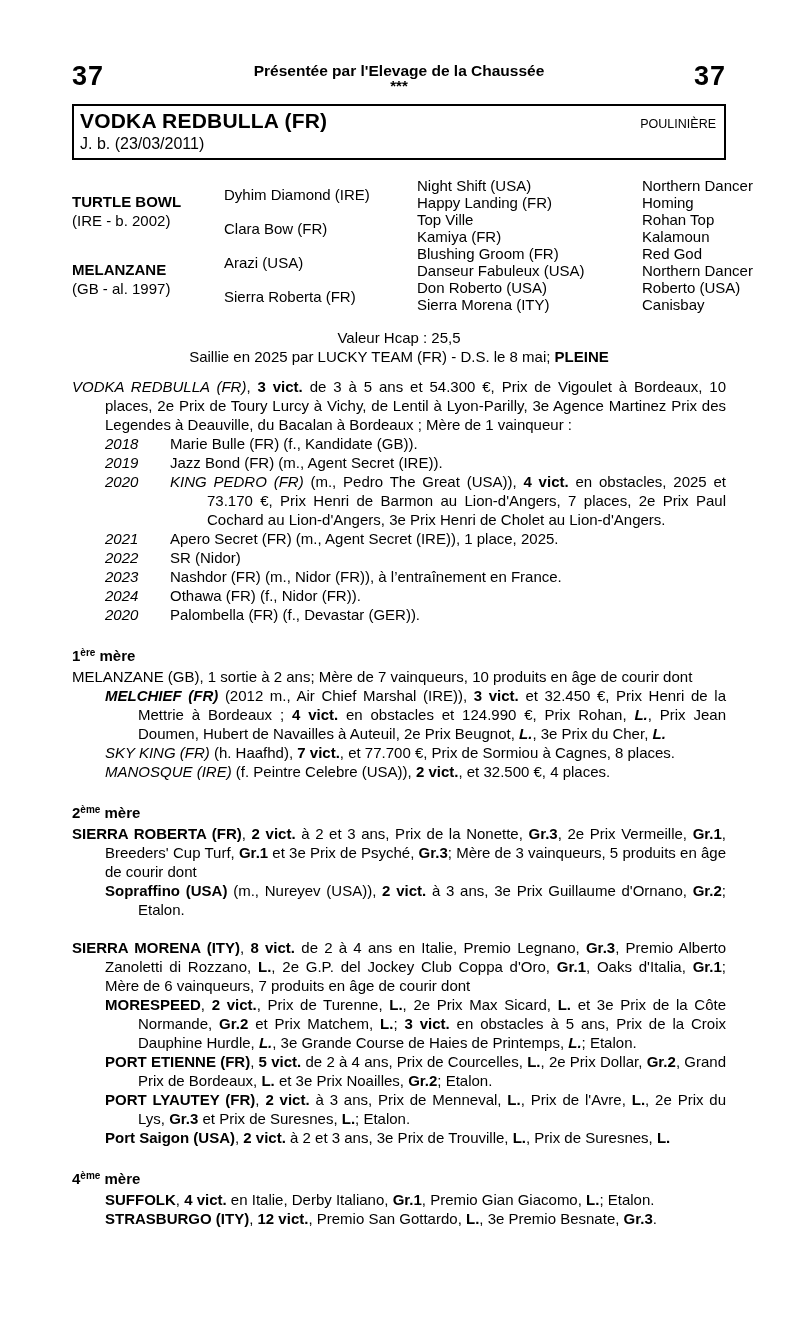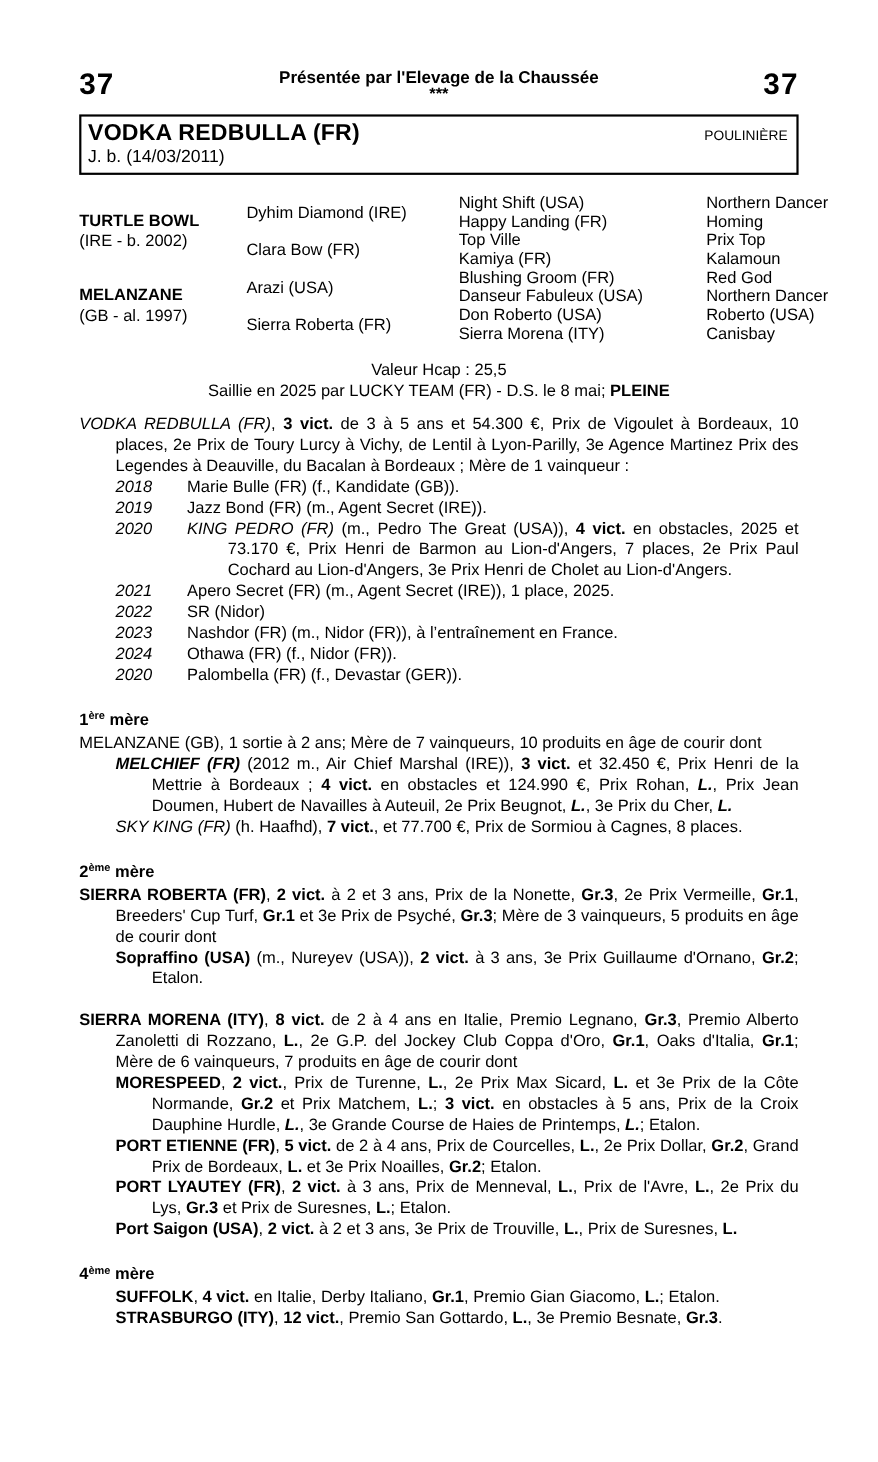--- a/index.html
+++ b/index.html
@@ -68,21 +68,21 @@
       <div class="stars">***</div>
     </div>
     <div class="page-num">37</div>
   </div>
 
   <div class="title-box">
     <div class="title-row">
       <span class="horse-name">VODKA REDBULLA (FR)</span>
       <span class="category">POULINIÈRE</span>
     </div>
-    <div class="horse-desc">J. b. (14/03/2011)</div>
+    <div class="horse-desc">J. b. (23/03/2011)</div>
   </div>
 
   <div class="pedigree">
     <div class="ped-cell ped-g1 gr1-1">
       <div class="ped-name">TURTLE BOWL</div>
       <div>(IRE - b. 2002)</div>
     </div>
     <div class="ped-cell ped-g1 gr1-2">
       <div class="ped-name">MELANZANE</div>
       <div>(GB - al. 1997)</div>
@@ -94,21 +94,21 @@
     <div class="ped-cell ped-g3" style="grid-row:1">Night Shift (USA)</div>
     <div class="ped-cell ped-g3" style="grid-row:2">Happy Landing (FR)</div>
     <div class="ped-cell ped-g3" style="grid-row:3">Top Ville</div>
     <div class="ped-cell ped-g3" style="grid-row:4">Kamiya (FR)</div>
     <div class="ped-cell ped-g3" style="grid-row:5">Blushing Groom (FR)</div>
     <div class="ped-cell ped-g3" style="grid-row:6">Danseur Fabuleux (USA)</div>
     <div class="ped-cell ped-g3" style="grid-row:7">Don Roberto (USA)</div>
     <div class="ped-cell ped-g3" style="grid-row:8">Sierra Morena (ITY)</div>
     <div class="ped-cell ped-g4" style="grid-row:1">Northern Dancer</div>
     <div class="ped-cell ped-g4" style="grid-row:2">Homing</div>
-    <div class="ped-cell ped-g4" style="grid-row:3">Prix Top</div>
+    <div class="ped-cell ped-g4" style="grid-row:3">Rohan Top</div>
     <div class="ped-cell ped-g4" style="grid-row:4">Kalamoun</div>
     <div class="ped-cell ped-g4" style="grid-row:5">Red God</div>
     <div class="ped-cell ped-g4" style="grid-row:6">Northern Dancer</div>
     <div class="ped-cell ped-g4" style="grid-row:7">Roberto (USA)</div>
     <div class="ped-cell ped-g4" style="grid-row:8">Canisbay</div>
   </div>
 
   <div class="status">
     <div class="center-line">Valeur Hcap : 25,5</div>
     <div class="center-line"><span>Saillie en 2025 par LUCKY TEAM (FR) - D.S. le 8 mai; </span><span class="seg-b">PLEINE</span></div>
@@ -126,20 +126,21 @@
       <div class="produce-row"><span class="produce-year">2024</span><span class="produce-text"><span>Othawa (FR) (f., Nidor (FR)).</span></span></div>
       <div class="produce-row"><span class="produce-year">2020</span><span class="produce-text"><span>Palombella (FR) (f., Devastar (GER)).</span></span></div>
     </div>
   </div>
 
   <div class="mare-section">
     <h3 class="section-heading"><span>1</span><span class="seg-sup">ère</span><span> mère</span></h3>
     <p class="para p0"><span>MELANZANE (GB), 1 sortie à 2 ans; Mère de 7 vainqueurs, 10 produits en âge de courir dont</span></p>
     <p class="para p1"><span class="seg-bi">MELCHIEF (FR)</span><span> (2012 m., Air Chief Marshal (IRE)), </span><span class="seg-b">3 vict.</span><span> et 32.450 €, Prix Henri de la Mettrie à Bordeaux ; </span><span class="seg-b">4 vict.</span><span> en obstacles et 124.990 €, Prix Rohan, </span><span class="seg-bi">L.</span><span>, Prix Jean Doumen, Hubert de Navailles à Auteuil, 2e Prix Beugnot, </span><span class="seg-bi">L.</span><span>, 3e Prix du Cher, </span><span class="seg-bi">L.</span></p>
     <p class="para p1"><span class="seg-i">SKY KING (FR)</span><span> (h. Haafhd), </span><span class="seg-b">7 vict.</span><span>, et 77.700 €, Prix de Sormiou à Cagnes, 8 places.</span></p>
+    <p class="para p1"><span class="seg-i">MANOSQUE (IRE)</span><span> (f. Peintre Celebre (USA)), </span><span class="seg-b">2 vict.</span><span>, et 32.500 €, 4 places.</span></p>
   </div>
 
   <div class="mare-section">
     <h3 class="section-heading"><span>2</span><span class="seg-sup">ème</span><span> mère</span></h3>
     <p class="para p0"><span class="seg-b">SIERRA ROBERTA (FR)</span><span>, </span><span class="seg-b">2 vict.</span><span> à 2 et 3 ans, Prix de la Nonette, </span><span class="seg-b">Gr.3</span><span>, 2e Prix Vermeille, </span><span class="seg-b">Gr.1</span><span>, Breeders' Cup Turf, </span><span class="seg-b">Gr.1</span><span> et 3e Prix de Psyché, </span><span class="seg-b">Gr.3</span><span>; Mère de 3 vainqueurs, 5 produits en âge de courir dont</span></p>
     <p class="para p1"><span class="seg-b">Sopraffino (USA)</span><span> (m., Nureyev (USA)), </span><span class="seg-b">2 vict.</span><span> à 3 ans, 3e Prix Guillaume d'Ornano, </span><span class="seg-b">Gr.2</span><span>; Etalon.</span></p>
   </div>
 
   <div class="mare-section">
     <p class="para p0"><span class="seg-b">SIERRA MORENA (ITY)</span><span>, </span><span class="seg-b">8 vict.</span><span> de 2 à 4 ans en Italie, Premio Legnano, </span><span class="seg-b">Gr.3</span><span>, Premio Alberto Zanoletti di Rozzano, </span><span class="seg-b">L.</span><span>, 2e G.P. del Jockey Club Coppa d'Oro, </span><span class="seg-b">Gr.1</span><span>, Oaks d'Italia, </span><span class="seg-b">Gr.1</span><span>; Mère de 6 vainqueurs, 7 produits en âge de courir dont</span></p>

